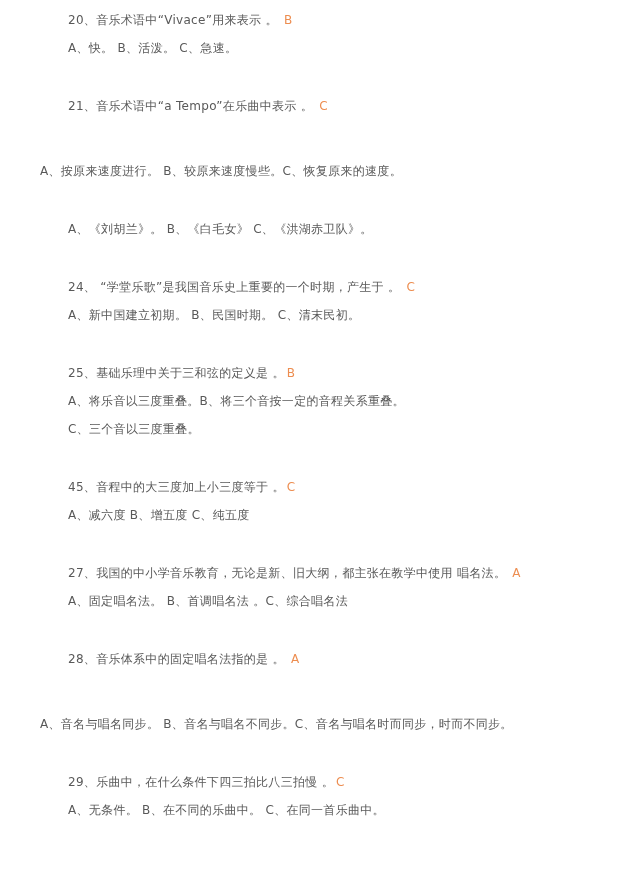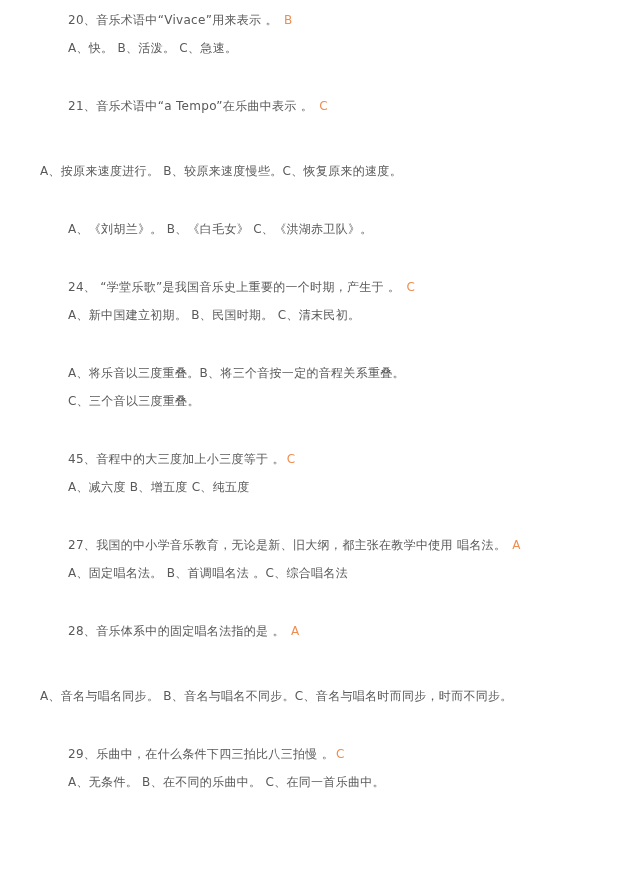--- a/index.html
+++ b/index.html
@@ -58,20 +58,21 @@
   <p class="opt-line">A、《刘胡兰》。 B、《白毛女》 C、《洪湖赤卫队》。</p>
     </div>
 
 
   <div class="q-block">
     <p class="q-line"><span class="q-text">24、 “学堂乐歌”是我国音乐史上重要的一个时期，产生于 。 </span><span class="answer">C</span></p>
   <p class="opt-line">A、新中国建立初期。 B、民国时期。 C、清末民初。</p>
     </div>
 
   <div class="q-block">
+    <p class="q-line"><span class="q-text">25、基础乐理中关于三和弦的定义是 。</span><span class="answer">B</span></p>
   <p class="opt-line">A、将乐音以三度重叠。B、将三个音按一定的音程关系重叠。</p>
       <p class="opt-line">C、三个音以三度重叠。</p>
     </div>
 
   <div class="q-block">
     <p class="q-line"><span class="q-text">45、音程中的大三度加上小三度等于 。</span><span class="answer">C</span></p>
   <p class="opt-line">A、减六度 B、增五度 C、纯五度</p>
     </div>
 
   <div class="q-block">

